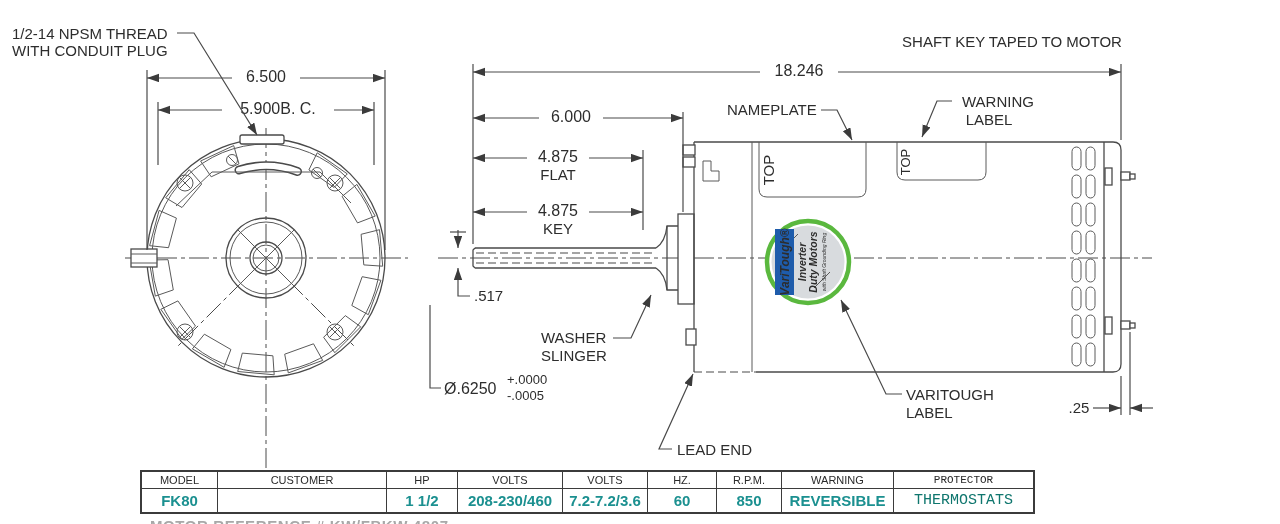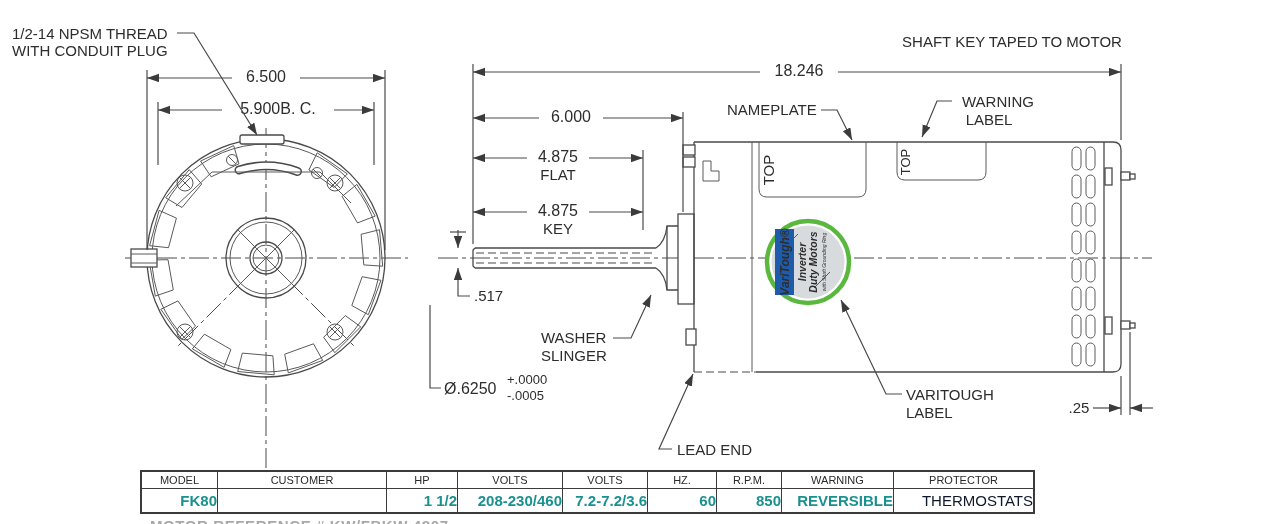--- a/index.html
+++ b/index.html
@@ -13,26 +13,26 @@
   .cl{stroke:#4a4a4a;stroke-width:1;fill:none;stroke-dasharray:20 4 4 4;}
   .dash{stroke:#4a4a4a;stroke-width:1.1;fill:none;stroke-dasharray:8 4;}
   .wf{fill:#fff;stroke:#4a4a4a;stroke-width:1.3;}
   .t15{font-size:15px;}
   .t16{font-size:16px;}
   .t13{font-size:13px;}
   .mid{text-anchor:middle;}
   
   #spec{position:absolute;left:140px;top:470px;display:flex;border:2px solid #3b3b3b;background:#fff;}
   .col{border-right:1.5px solid #3b3b3b;display:flex;flex-direction:column;}
-  .col:last-child{border-right:none;}
+  .col:last-child{border-right:none;font-family:Liberation Mono, monospace;}
   .col .h{height:16px;line-height:16px;border-bottom:1.5px solid #3b3b3b;
           font-size:11px;color:#2a2a2a;text-align:center;white-space:nowrap;}
   .col .v{height:23px;line-height:23px;font-size:15px;font-weight:bold;color:#1b9090;
-          text-align:right;white-space:nowrap;}
-  .col.lightval .v{font-weight:400;color:#0f172a;}
+          text-align:center;white-space:nowrap;}
+  .col.lightval .v{font-weight:400;color:#0f766e;}
   #footnote{position:absolute;left:150px;top:517px;font-size:15px;font-weight:bold;
             color:#a8a8a8;letter-spacing:.6px;white-space:nowrap;}
 </style>
 </head>
 <body>
 
 <div id="page">
 <svg width="1280" height="524" viewBox="0 0 1280 524">
   <defs>
     <marker id="arw" markerWidth="11" markerHeight="8" refX="10" refY="3.5" orient="auto-start-reverse">

